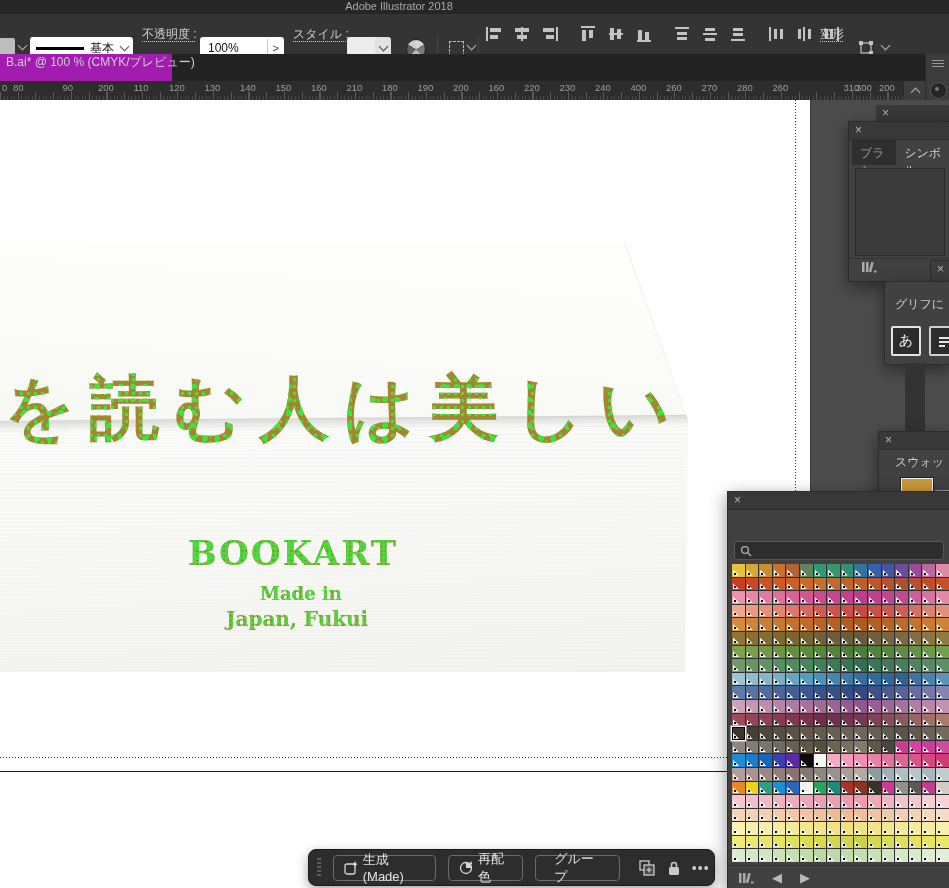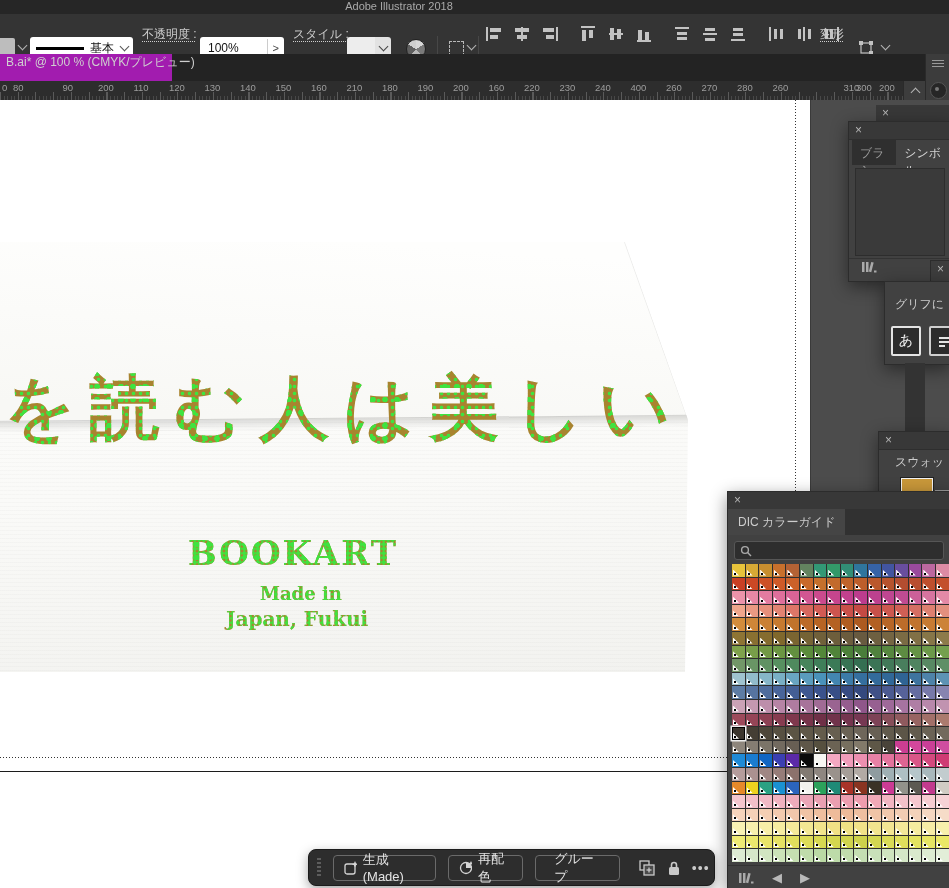--- a/index.html
+++ b/index.html
@@ -367,25 +367,20 @@
     </div>
   <span class="abs ptab" id="sw-tab">スウォッ</span>
   <div id="sw-gold"></div>
   <div id="sw-none"></div>
 </div>
 
 <div class="panel" id="dicpanel">
   <div class="phead">
       <span class="px">×</span>
     </div>
-  <div id="dic-tabrow">
-    <div id="dic-tab">
-      <span class="ptab">DIC カラーガイド</span>
-    </div>
-  </div>
   <div id="dic-search">
     <svg class="abs mag-ic" width="12" height="12">
       <circle cx="5" cy="5" r="3.4" fill="none" stroke="#aaa" stroke-width="1.4"></circle>
       <line x1="7.6" y1="7.6" x2="11" y2="11" stroke="#aaa" stroke-width="1.4"></line>
     </svg>
   </div>
   <div id="dic-grid">
       <div class="cell" style="background: rgb(231, 195, 59);">
         <div class="tri"></div>
         <div class="dot"></div>

